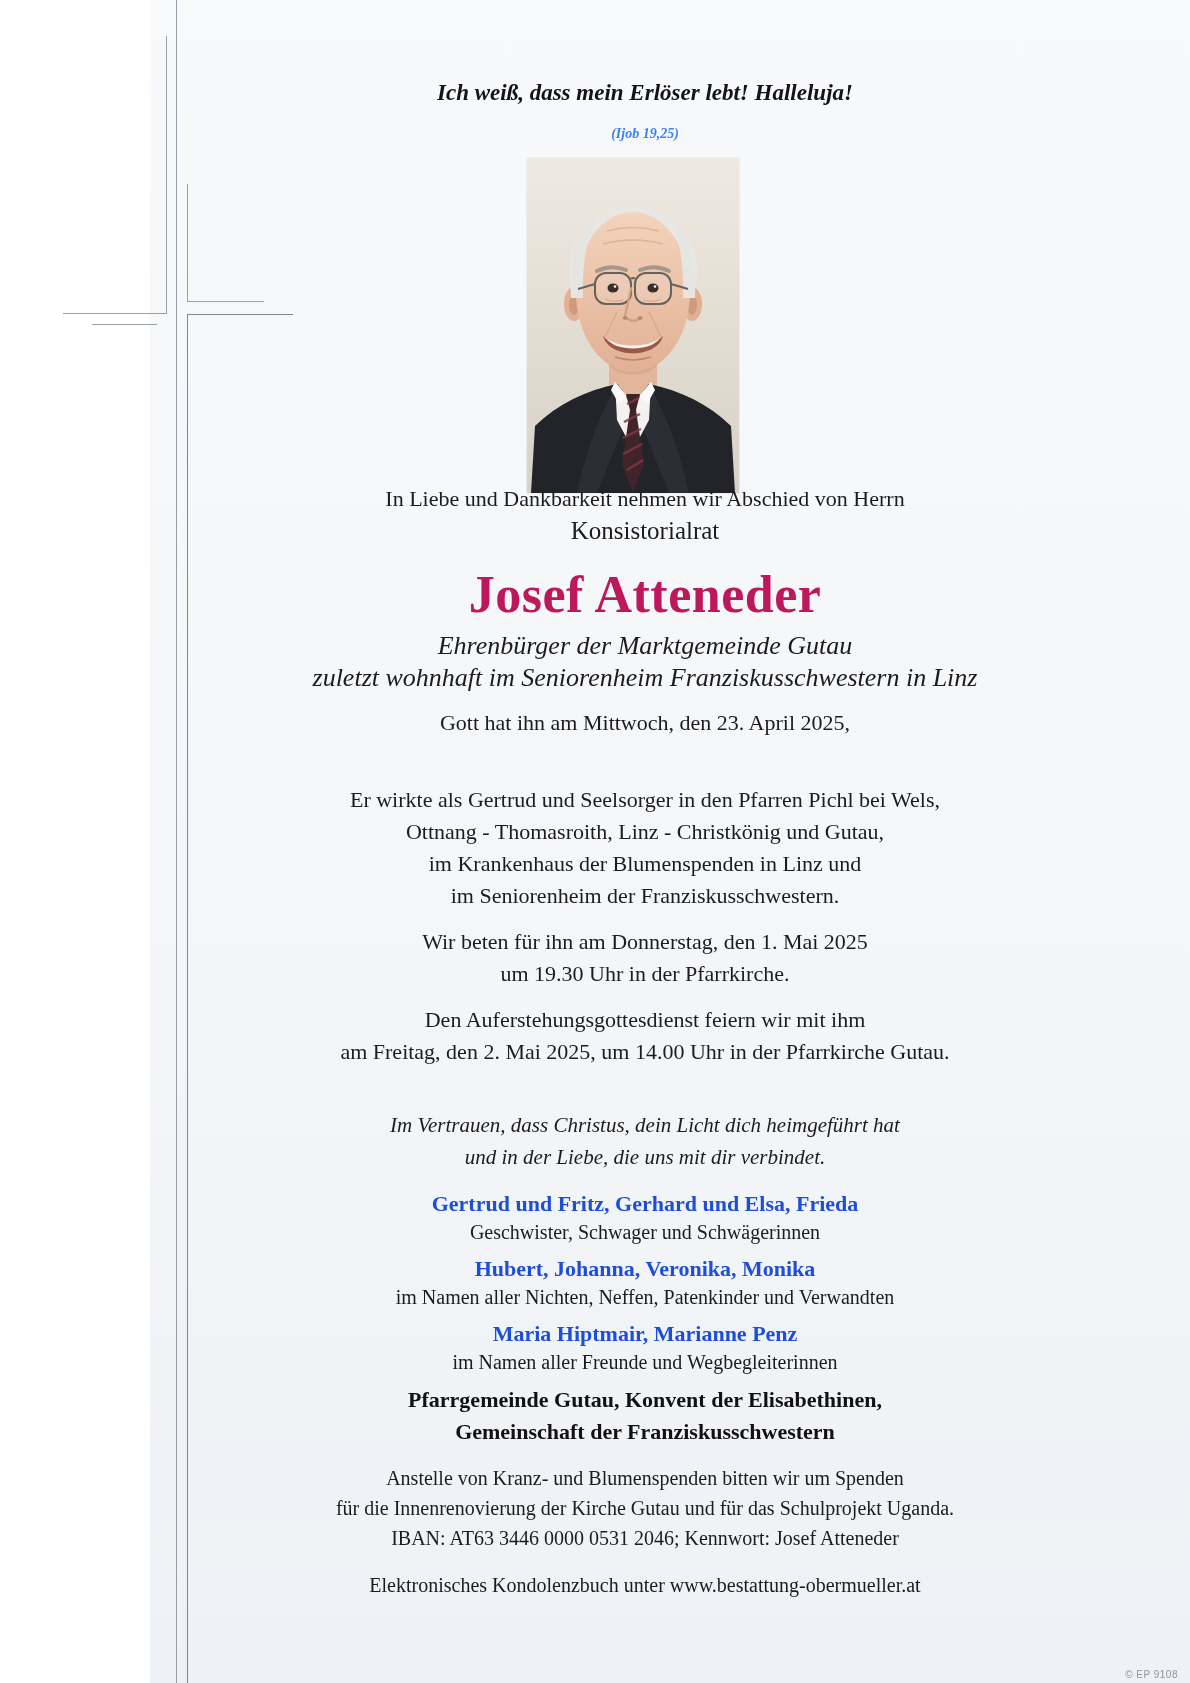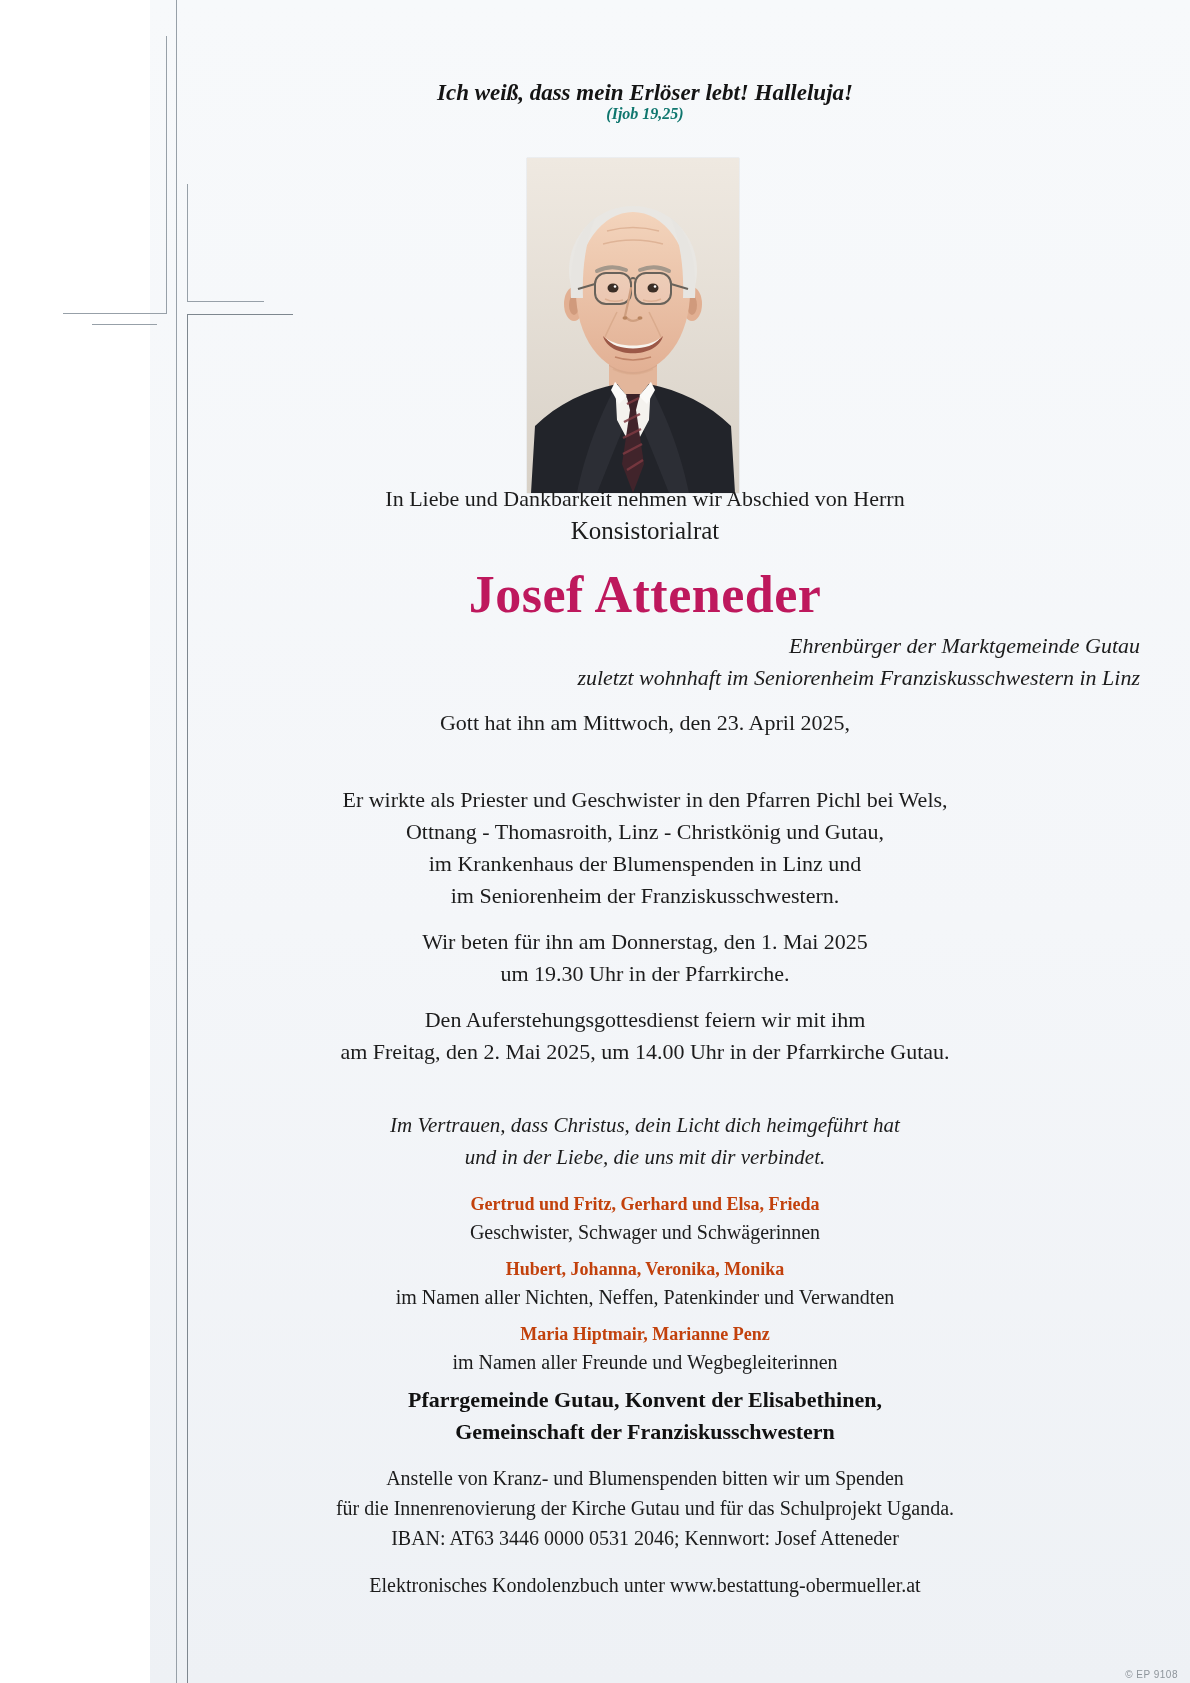--- a/index.html
+++ b/index.html
@@ -6,29 +6,29 @@
   body{
     width:1190px;height:1683px;position:relative;overflow:hidden;
     background:linear-gradient(180deg,#f7f9fb 0%,#f4f6f9 55%,#eef1f5 100%);
     font-family:"Liberation Serif","DejaVu Serif",serif;color:#1c1c1c;
   }
   .white-band{position:absolute;left:0;top:0;width:150px;height:1683px;background:#ffffff;}
   .cross-svg{position:absolute;left:0;top:0;}
   .content{position:absolute;left:150px;top:0;width:990px;height:1383px;text-align:center;}
   .content > div{position:absolute;left:0;right:0;}
   .quote-line{font-size:23px;font-weight:bold;font-style:italic;line-height:26px;color:#141414;}
-  .quote-src{font-size:16px;font-weight:bold;font-style:italic;line-height:16px;margin-top:0;color:#0f766e;}
+  .quote-src{font-size:14px;font-weight:bold;font-style:italic;line-height:16px;margin-top:20px;color:#3b82f6;}
   .photo{position:absolute;width:212px;height:335px;overflow:hidden;box-shadow:0 0 1px rgba(0,0,0,.25);}
   .intro-line{font-size:22px;line-height:30px;}
   .intro-title{font-size:25px;line-height:34px;}
   .big-name{font-size:52px;font-weight:bold;line-height:66px;letter-spacing:.5px;color:#be185d;}
-  .honors div{font-size:22px;font-style:italic;line-height:32px;text-align:right;}
+  .honors div{font-size:26px;font-style:italic;line-height:32px;}
   .para div{font-size:22px;line-height:32px;}
   .verse div{font-size:21px;font-style:italic;line-height:32px;}
-  .m-names{font-size:18px;font-weight:bold;line-height:28px;color:#c2410c;}
+  .m-names{font-size:22px;font-weight:bold;line-height:28px;color:#1d4ed8;}
   .m-names2{font-size:22px;font-weight:bold;line-height:32px;color:#111;}
   .m-role{font-size:20px;line-height:28px;}
   .donation div{font-size:20px;line-height:30px;}
   .condolence{font-size:20px;line-height:28px;}
   .print-code{position:absolute;right:12px;bottom:3px;font-family:"Liberation Sans","DejaVu Sans",sans-serif;
     font-size:10px;color:#8e959b;letter-spacing:.5px;}
 </style>
 </head>
 <body>
 
@@ -143,21 +143,21 @@
   <div class="honors" style="top:630px">
     <div>Ehrenbürger der Marktgemeinde Gutau</div>
     <div>zuletzt wohnhaft im Seniorenheim Franziskusschwestern in Linz</div>
   </div>
 
   <div class="para" style="top:707px">
     <div>Gott hat ihn am Mittwoch, den 23. April 2025,</div>
   </div>
 
   <div class="para" style="top:784px">
-    <div>Er wirkte als Priester und Geschwister in den Pfarren Pichl bei Wels,</div>
+    <div>Er wirkte als Gertrud und Seelsorger in den Pfarren Pichl bei Wels,</div>
     <div>Ottnang - Thomasroith, Linz - Christkönig und Gutau,</div>
     <div>im Krankenhaus der Blumenspenden in Linz und</div>
     <div>im Seniorenheim der Franziskusschwestern.</div>
   </div>
 
   <div class="para" style="top:926px">
     <div>Wir beten für ihn am Donnerstag, den 1. Mai 2025</div>
     <div>um 19.30 Uhr in der Pfarrkirche.</div>
   </div>
 

